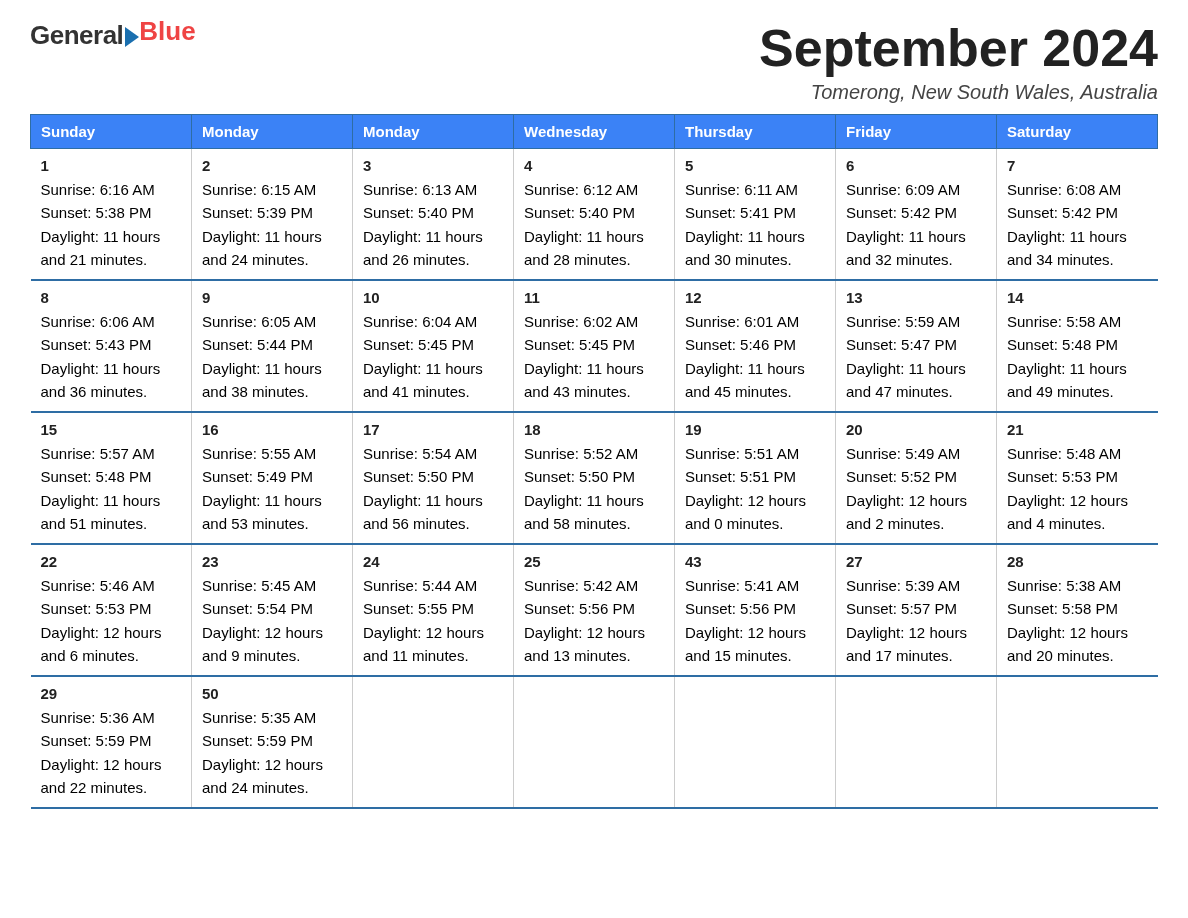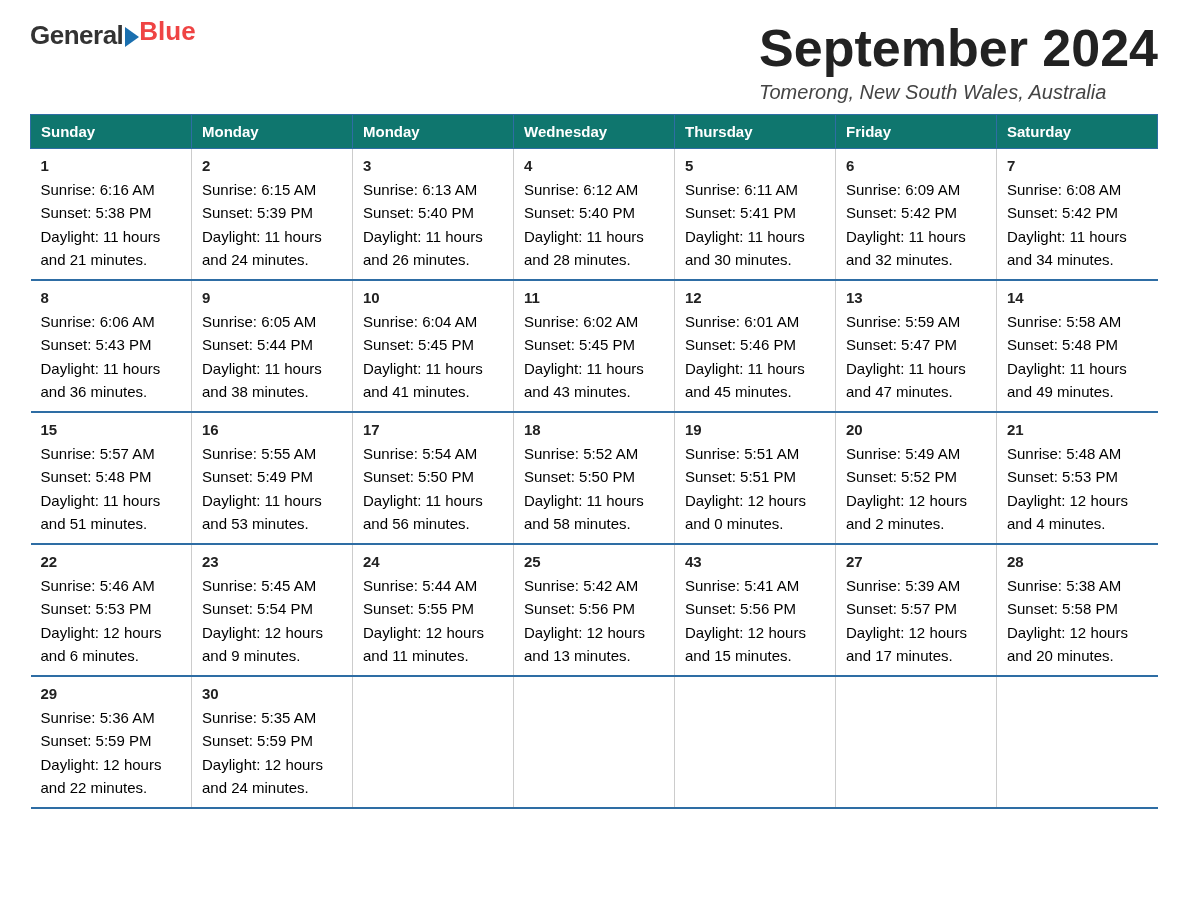--- a/index.html
+++ b/index.html
@@ -40,40 +40,41 @@
       margin-left: 2px;
       margin-top: 2px;
     }
     .logo-blue {
       font-size: 26px;
       font-weight: bold;
       color: #ef4444;
       margin-top: -4px;
     }
     .title-block {
+      text-align: right;
     }
     .main-title {
       font-size: 52px;
       font-weight: bold;
       color: #222;
       line-height: 1.1;
     }
     .subtitle {
       font-size: 20px;
       color: #444;
       margin-top: 4px;
       font-style: italic;
     }
     table {
       width: 100%;
       border-collapse: collapse;
       margin-top: 10px;
     }
     thead tr {
-      background-color: #0f766e;
+      background-color: #3b82f6;
     }
     thead th {
       color: #fff;
       font-size: 15px;
       font-weight: bold;
       padding: 8px 10px;
       text-align: left;
       border: 1px solid #2e6da4;
     }
     tbody tr {
@@ -255,21 +256,21 @@
           <span class="day-num">28</span>
 <div class="day-info">Sunrise: 5:38 AM<br>Sunset: 5:58 PM<br>Daylight: 12 hours and 20 minutes.</div>
         </td>
       </tr>
       <tr>
         <td>
           <span class="day-num">29</span>
 <div class="day-info">Sunrise: 5:36 AM<br>Sunset: 5:59 PM<br>Daylight: 12 hours and 22 minutes.</div>
         </td>
         <td>
-          <span class="day-num">30</span>
+          <span class="day-num">50</span>
 <div class="day-info">Sunrise: 5:35 AM<br>Sunset: 5:59 PM<br>Daylight: 12 hours and 24 minutes.</div>
         </td>
         <td class="empty-cell"></td>
         <td class="empty-cell"></td>
         <td class="empty-cell"></td>
         <td class="empty-cell"></td>
         <td class="empty-cell"></td>
       </tr>
     </tbody>
 </table>

